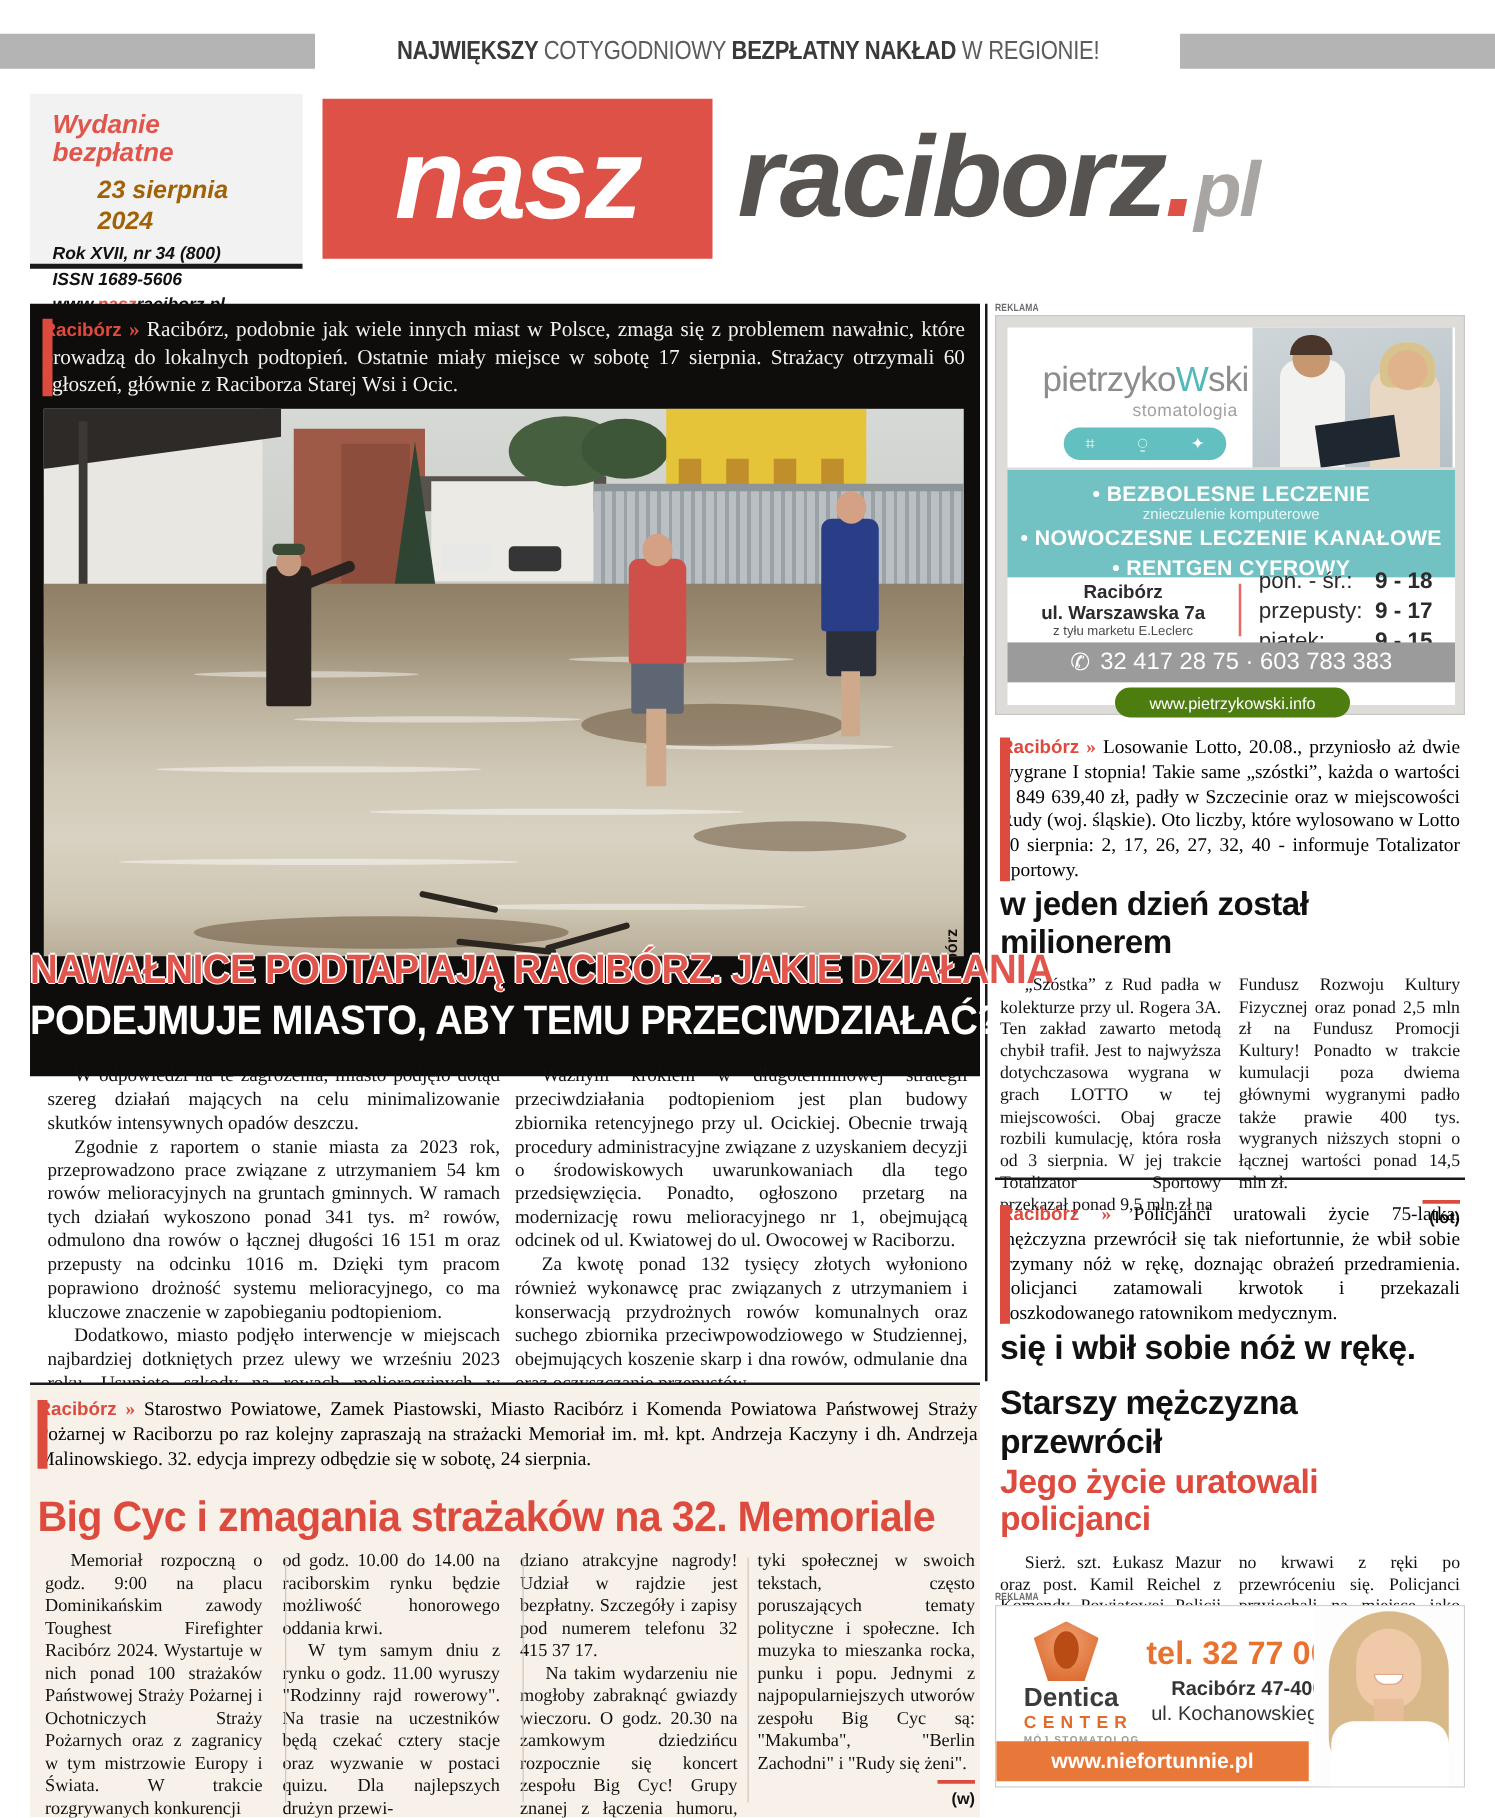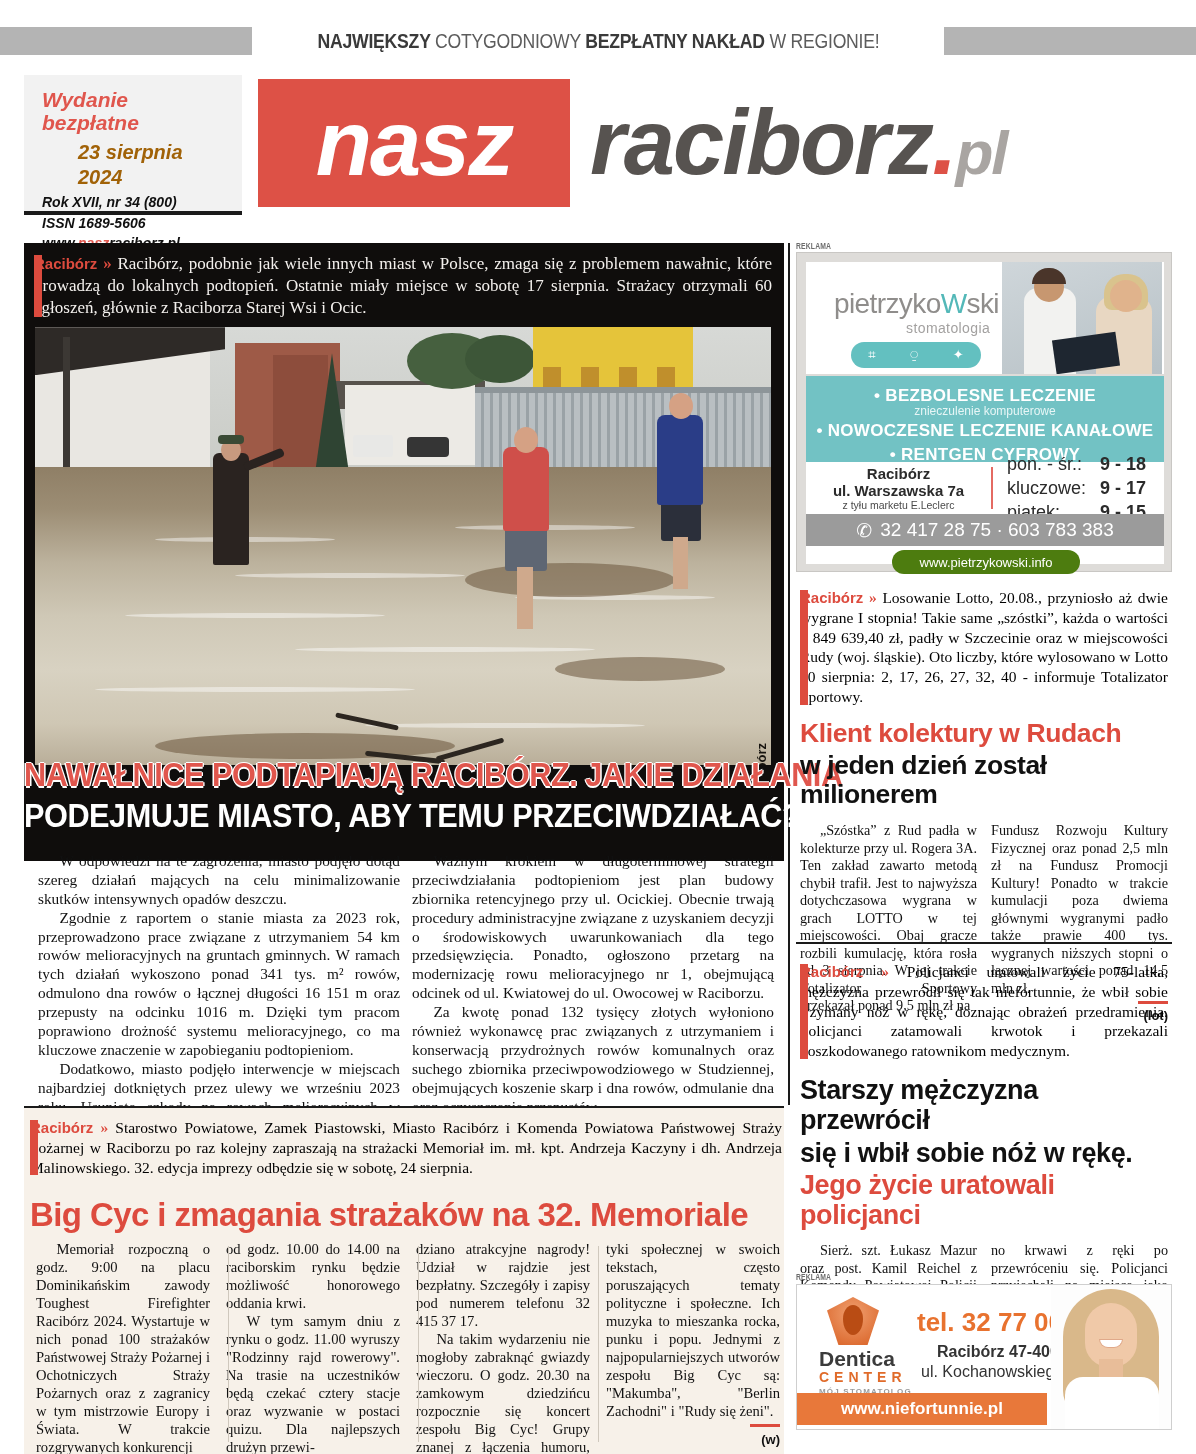--- a/index.html
+++ b/index.html
@@ -357,42 +357,41 @@
         <div class="a2">ul. Warszawska 7a</div>
         <div class="a3">z tyłu marketu E.Leclerc</div>
       </div>
       <div class="ad1-div"></div>
       <div class="ad1-hours">
         <div>
             <span>pon. - śr.:</span>
             <b>9 - 18</b>
           </div>
         <div>
-            <span>kluczowe:</span>
+            <span>przepusty:</span>
             <b>9 - 17</b>
           </div>
         <div>
             <span>piątek:</span>
             <b>9 - 15</b>
           </div>
       </div>
     </div>
     <div class="ad1-phone">
         <span>✆</span>
         <span>32 417 28 75 · 603 783 383</span>
       </div>
     <div class="ad1-whitebase"></div>
     <div class="ad1-www">www.pietrzykowski.info</div>
   </div>
 
   <div style="position:absolute; left:800px; top:588px; width:368px;">
     <div class="kicker">
       <div class="kicker-body" style="font-size:15.5px;"><span class="kicker-city">Racibórz</span> <span class="kicker-arrow">»</span> <span>Losowanie Lotto, 20.08., przyniosło aż dwie wygrane I stopnia! Takie same „szóstki”, każda o wartości 6 849 639,40 zł, padły w Szczecinie oraz w miejscowości Rudy (woj. śląskie). Oto liczby, które wylosowano w Lotto 20 sierpnia: 2, 17, 26, 27, 32, 40 - informuje Totalizator Sportowy.</span></div>
     </div>
-    <div class="rh-red" style="margin-top:12px;">Klient kolektury w Rudach</div>
     <div class="rh-blk" style="margin-top:2px;">w jeden dzień został milionerem</div>
     <div style="display:flex; gap:14px; margin-top:12px;">
       <div class="rbody" style="flex:1;">
         <p>„Szóstka” z Rud padła w kolekturze przy ul. Rogera 3A. Ten zakład zawarto metodą chybił trafił. Jest to najwyższa dotychczasowa wygrana w grach LOTTO w tej miejscowości. Obaj gracze rozbili kumulację, która rosła od 3 sierpnia. W jej trakcie Totalizator Sportowy przekazał ponad 9,5 mln zł na</p>
       </div>
       <div class="rbody" style="flex:1;">
         <p class="noind">Fundusz Rozwoju Kultury Fizycznej oraz ponad 2,5 mln zł na Fundusz Promocji Kultury! Ponadto w trakcie kumulacji poza dwiema głównymi wygranymi padło także prawie 400 tys. wygranych niższych stopni o łącznej wartości ponad 14,5 mln zł.</p>
         <span class="endmark">
           <span class="dash"></span>
           <span class="sig">(lot)</span>
@@ -400,22 +399,22 @@
       </div>
     </div>
   </div>
 
   <div class="hrule" style="left:796px; top:942px; width:376px;"></div>
 
   <div style="position:absolute; left:800px; top:962px; width:368px;">
     <div class="kicker">
       <div class="kicker-body" style="font-size:15.5px;"><span class="kicker-city">Racibórz</span> <span class="kicker-arrow">»</span> <span>Policjanci uratowali życie 75-latka, mężczyzna przewrócił się tak niefortunnie, że wbił sobie trzymany nóż w rękę, doznając obrażeń przedramienia. Policjanci zatamowali krwotok i przekazali poszkodowanego ratownikom medycznym.</span></div>
     </div>
+    <div class="rh-blk" style="margin-top:2px; font-size:27px;">się i wbił sobie nóż w rękę.</div>
     <div class="rh-blk" style="margin-top:14px; font-size:27px;">Starszy mężczyzna przewrócił</div>
-    <div class="rh-blk" style="margin-top:2px; font-size:27px;">się i wbił sobie nóż w rękę.</div>
     <div class="rh-red" style="margin-top:2px; font-size:27px;">Jego życie uratowali policjanci</div>
     <div style="display:flex; gap:14px; margin-top:12px;">
       <div class="rbody" style="flex:1;">
         <p>Sierż. szt. Łukasz Mazur oraz post. Kamil Reichel z Komendy Powiatowej Policji w Raciborzu otrzymali od dyżurnego zgłoszenie, że 75-letni mężczyzna moc-</p>
       </div>
       <div class="rbody" style="flex:1;">
         <p class="noind">no krwawi z ręki po przewróceniu się. Policjanci przyjechali na miejsce jako pierwsi.</p>
         <div class="more" style="margin-top:16px;"><span>DOWIEDZ SIĘ WIĘCEJ NA </span><span class="pg">STR. 8</span></div>
       </div>
     </div>

